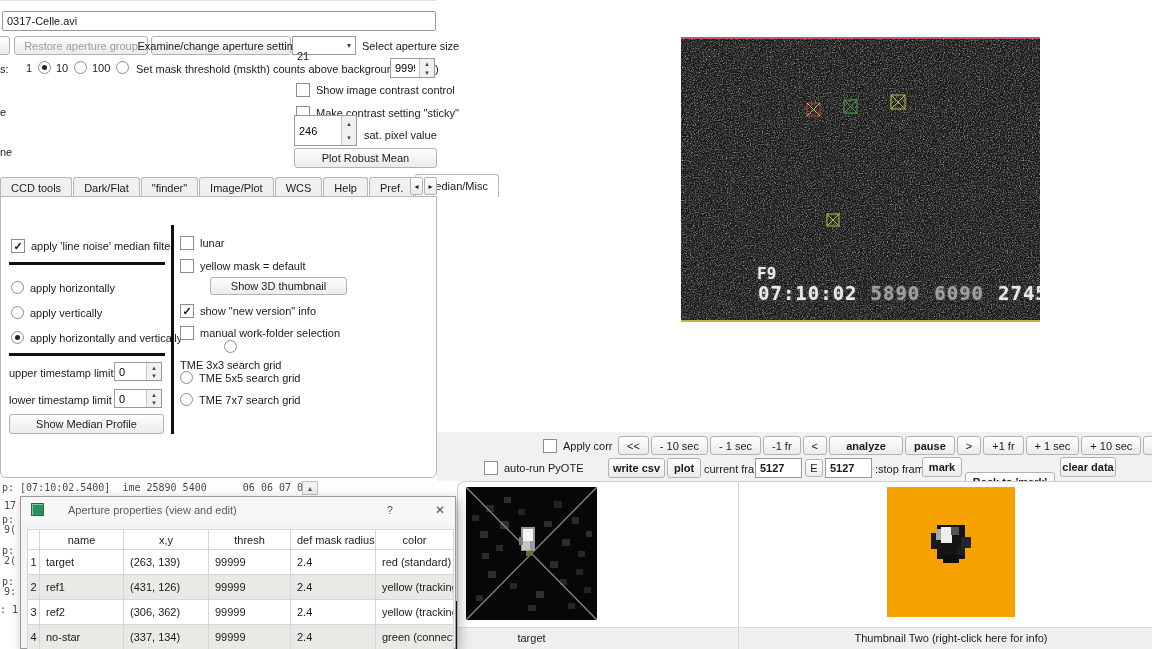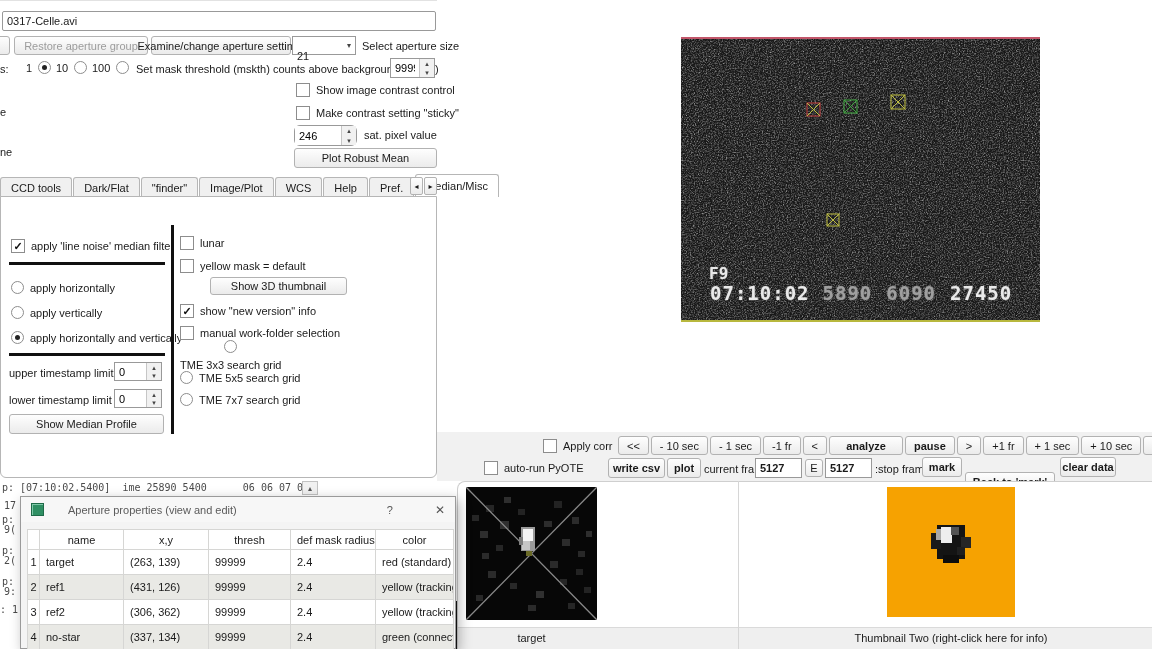--- a/index.html
+++ b/index.html
@@ -22,21 +22,21 @@
   .spin input{flex:1;min-width:0;border:none;outline:none;padding:0 4px;font:inherit;background:#fff;}
   .spinbtns{width:14px;border-left:1px solid #c6c6c6;display:flex;flex-direction:column;}
   .spinbtns span{flex:1;display:flex;align-items:center;justify-content:center;font-size:7px;color:#444;background:#f1f1f1;line-height:1;}
   .blackline{background:#101010;}
   .tabsrow{display:flex;align-items:flex-end;}
   .tab{background:#f0f0f0;border:1px solid #b6b6b6;border-bottom:none;border-radius:3px 3px 0 0;
        padding:0 10px;height:19px;display:flex;align-items:center;margin-right:1px;white-space:nowrap;}
   .tab.active{background:#fff;height:22px;font-size:11px;}
   .panel{border:1px solid #b6b6b6;background:#fff;border-radius:0 0 6px 6px;}
   .marker{position:absolute;}
-  .vcr{font-family:"DejaVu Sans Mono",monospace;font-weight:bold;color:#e9e9e9;text-shadow:0 0 2px rgba(255,255,255,.35);}
+  .vcr{font-family:"DejaVu Sans Mono",monospace;font-weight:bold;color:#e9e9e9;text-shadow:0 0 2px rgba(255,255,255,.35);margin-left:48px;}
   .logtxt{font-family:"DejaVu Sans Mono",monospace;font-size:10px;color:#4a4a4a;white-space:pre;}
   .aptable{border-collapse:collapse;table-layout:fixed;background:#fff;font-size:11px;width:426px;}
   .aptable th,.aptable td{border:1px solid #d6d6d4;padding:0 6px;height:24px;overflow:hidden;
        white-space:nowrap;font-weight:normal;text-align:left;}
   .aptable th{text-align:center;height:19px;background:#fff;}
   .aptable tr.alt td{background:#e9e9e5;}
   .aptable td.num{padding:0 1px;text-align:center;}
   .dlg{background:#f4f4f4;border:1px solid #9a9a9a;box-shadow:3px 4px 12px rgba(0,0,0,.3);}
   .dlgtitle{height:25px;display:flex;align-items:center;padding:0 10px;color:#5a5a5a;gap:24px;background:#f7f7f7;}
   .dlgico{width:11px;height:11px;background:#2f8f63;border:1px solid #1e6a48;box-shadow:inset 1px 1px 0 #7fc8a8;}
@@ -84,21 +84,21 @@
   </div>
 
   <div class="abs cb" style="left:296px;top:83px;">
     <span class="cbbox"></span>
     <span>Show image contrast control</span>
   </div>
   <div class="abs cb" style="left:296px;top:106px;">
     <span class="cbbox"></span>
     <span>Make contrast setting "sticky"</span>
   </div>
-  <div class="abs spin" style="left:294px;top:125px;width:63px;height:21px;border-radius:6px;">
+  <div class="abs spin" style="left:294px;top:115px;width:63px;height:31px;">
     <input value="246" style="">
     <span class="spinbtns">
         <span>▴</span>
         <span>▾</span>
       </span>
   </div>
   <div class="abs" style="left:364px;top:129px;">sat. pixel value</div>
   <div class="abs btn" style="left:294px;top:148px;width:143px;height:20px;">Plot Robust Mean</div>
 
   <div class="abs" style="left:0;top:106px;">e</div>

